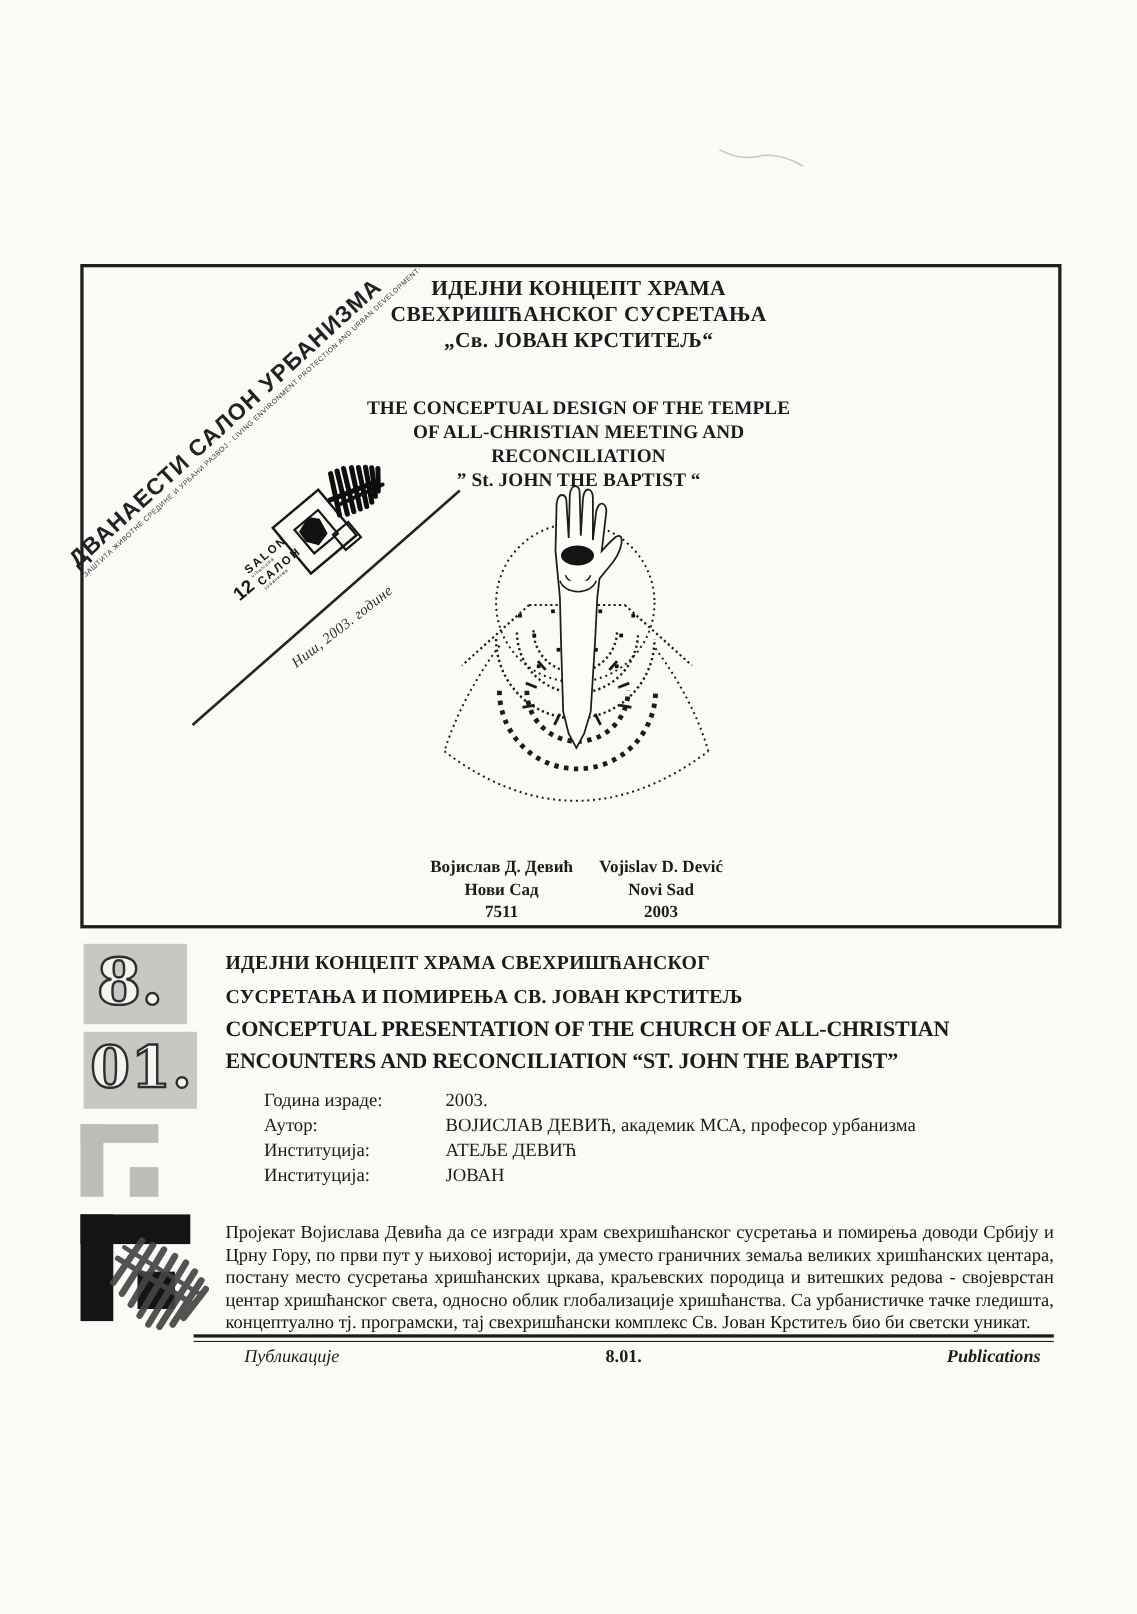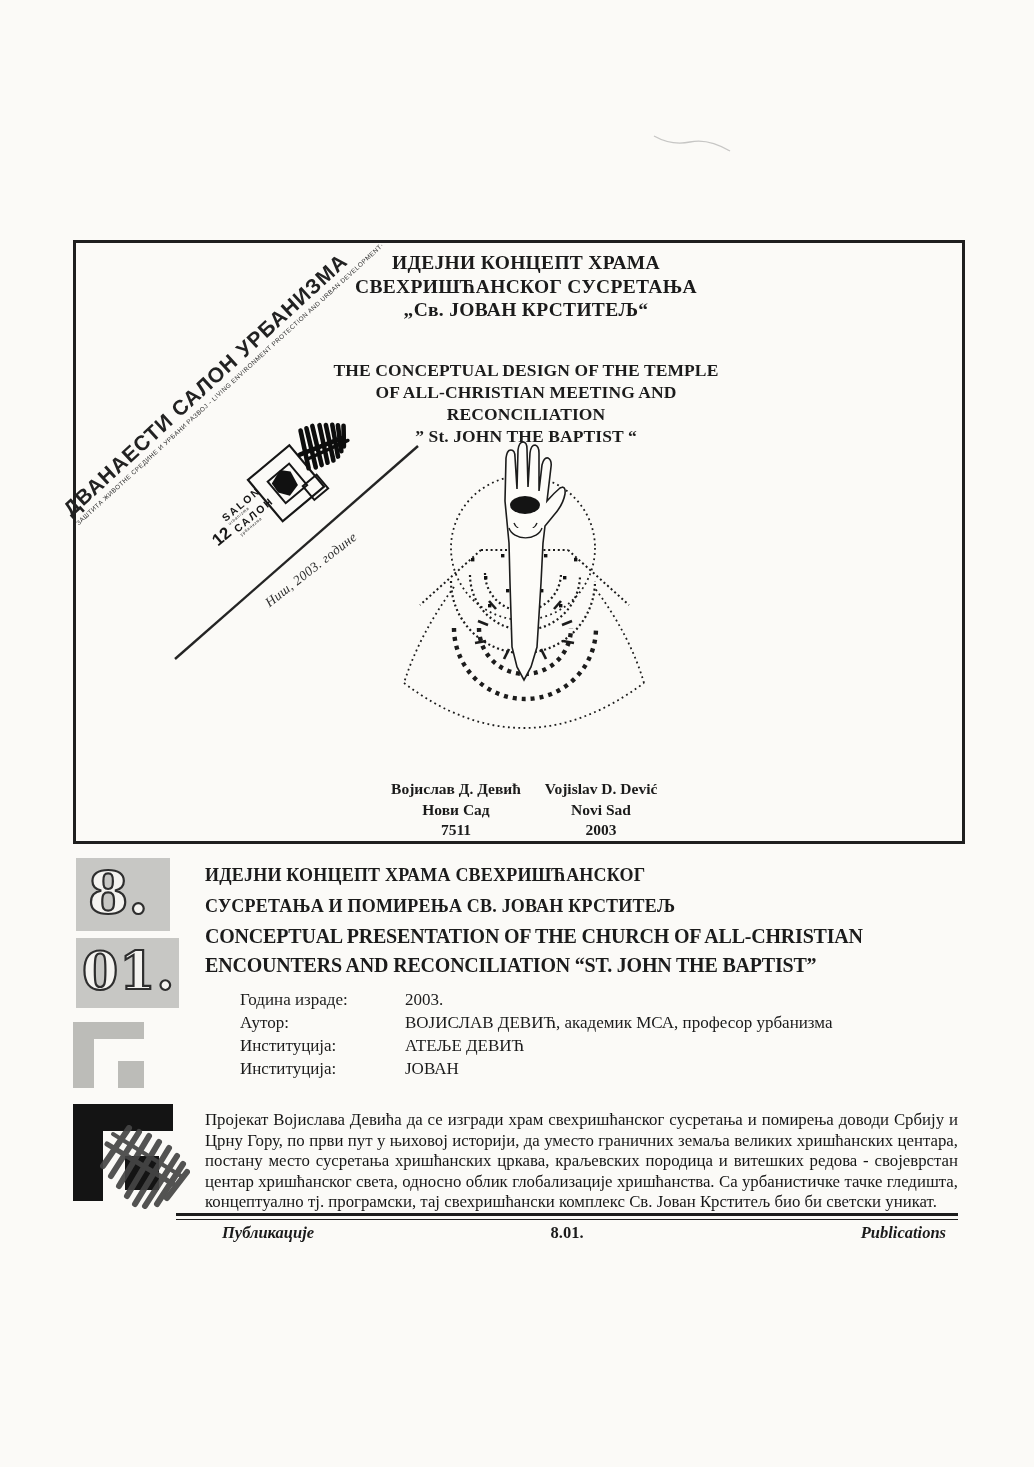--- a/index.html
+++ b/index.html
@@ -53,21 +53,21 @@
   .meta .lbl{width:165px;flex:0 0 165px;}
   .meta .val{flex:1;}
   .bodytext{
     left:205px;top:1083px;width:753px;
     font-size:16.8px;line-height:20.6px;text-align:justify;color:#161616;margin-top:27px;
   }
   
   .footer-rule{left:176px;top:1213px;width:782px;height:3px;
     border-top:3px solid #1d1d1d;border-bottom:1.2px solid #1d1d1d;}
   .footer-row{left:176px;top:1223px;width:782px;height:24px;font-size:16.5px;}
-  .footer-row .fl{position:absolute;left:46px;font-weight:bold;font-style:italic;}
+  .footer-row .fl{position:absolute;left:46px;font-weight:normal;font-style:italic;}
   .footer-row .fc{position:absolute;left:0;width:100%;text-align:center;font-weight:bold;}
   .footer-row .fr{position:absolute;right:12px;font-weight:bold;font-style:italic;}
   .pencil{left:640px;top:122px;width:110px;height:45px;}
 </style>
 </head>
 <body>
 
 <svg class="abs pencil" viewBox="0 0 110 45">
   <path d="M14,14 q18,10 36,6 t40,9" fill="none" stroke="#9a9a9a" stroke-width="1.3" opacity="0.55"></path>
 </svg>

